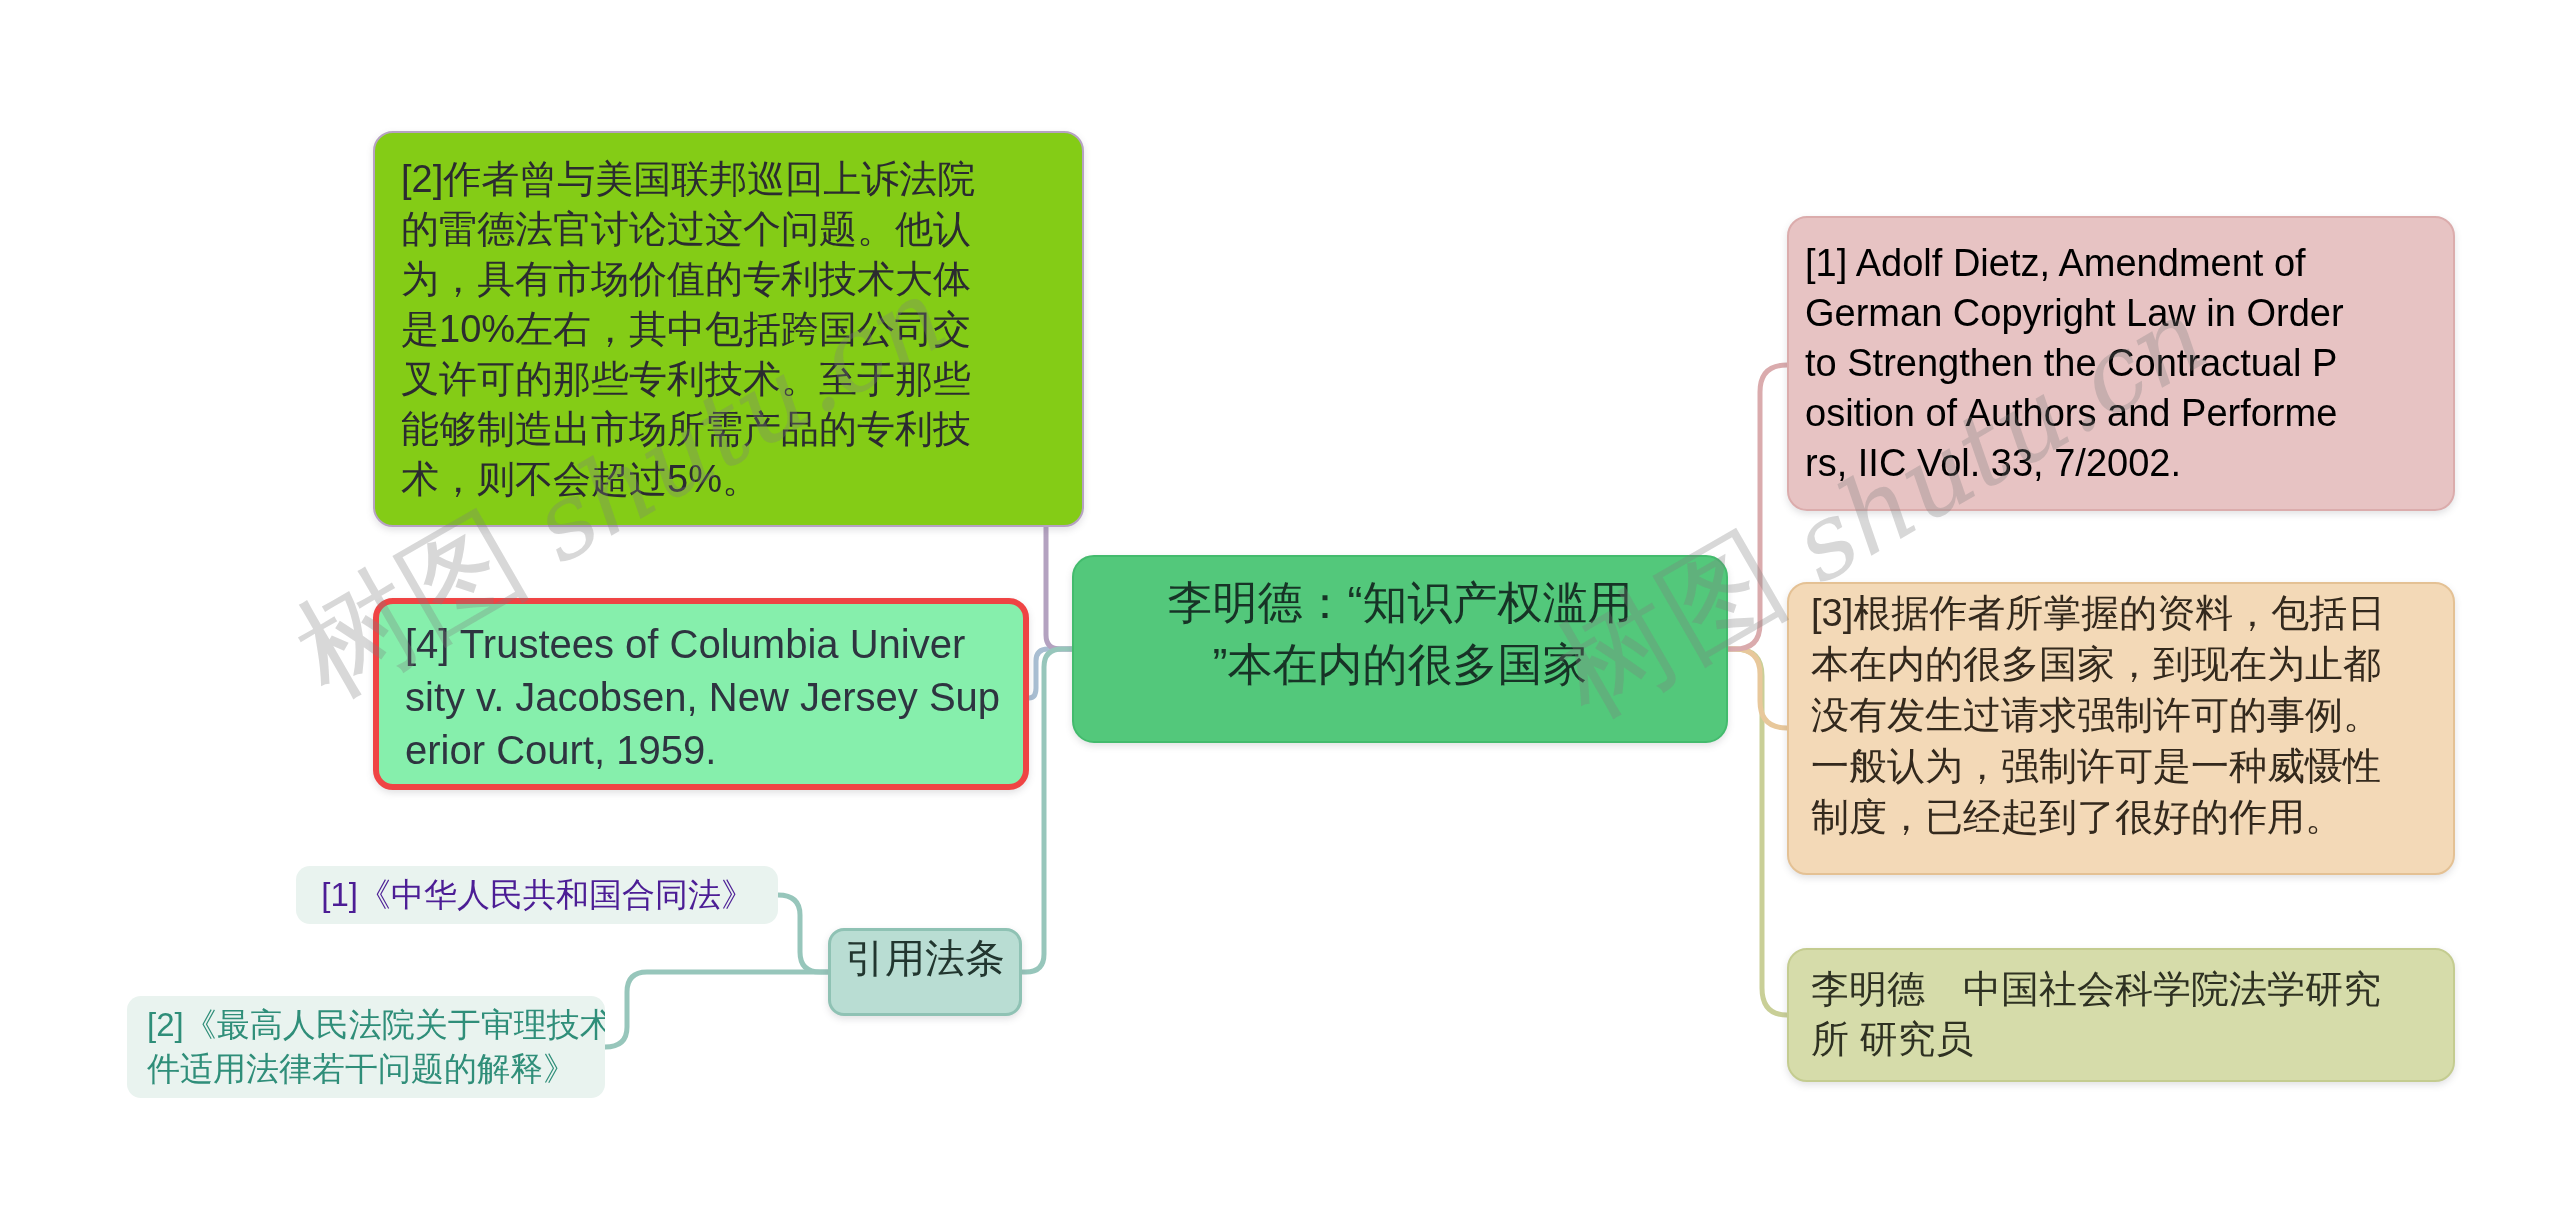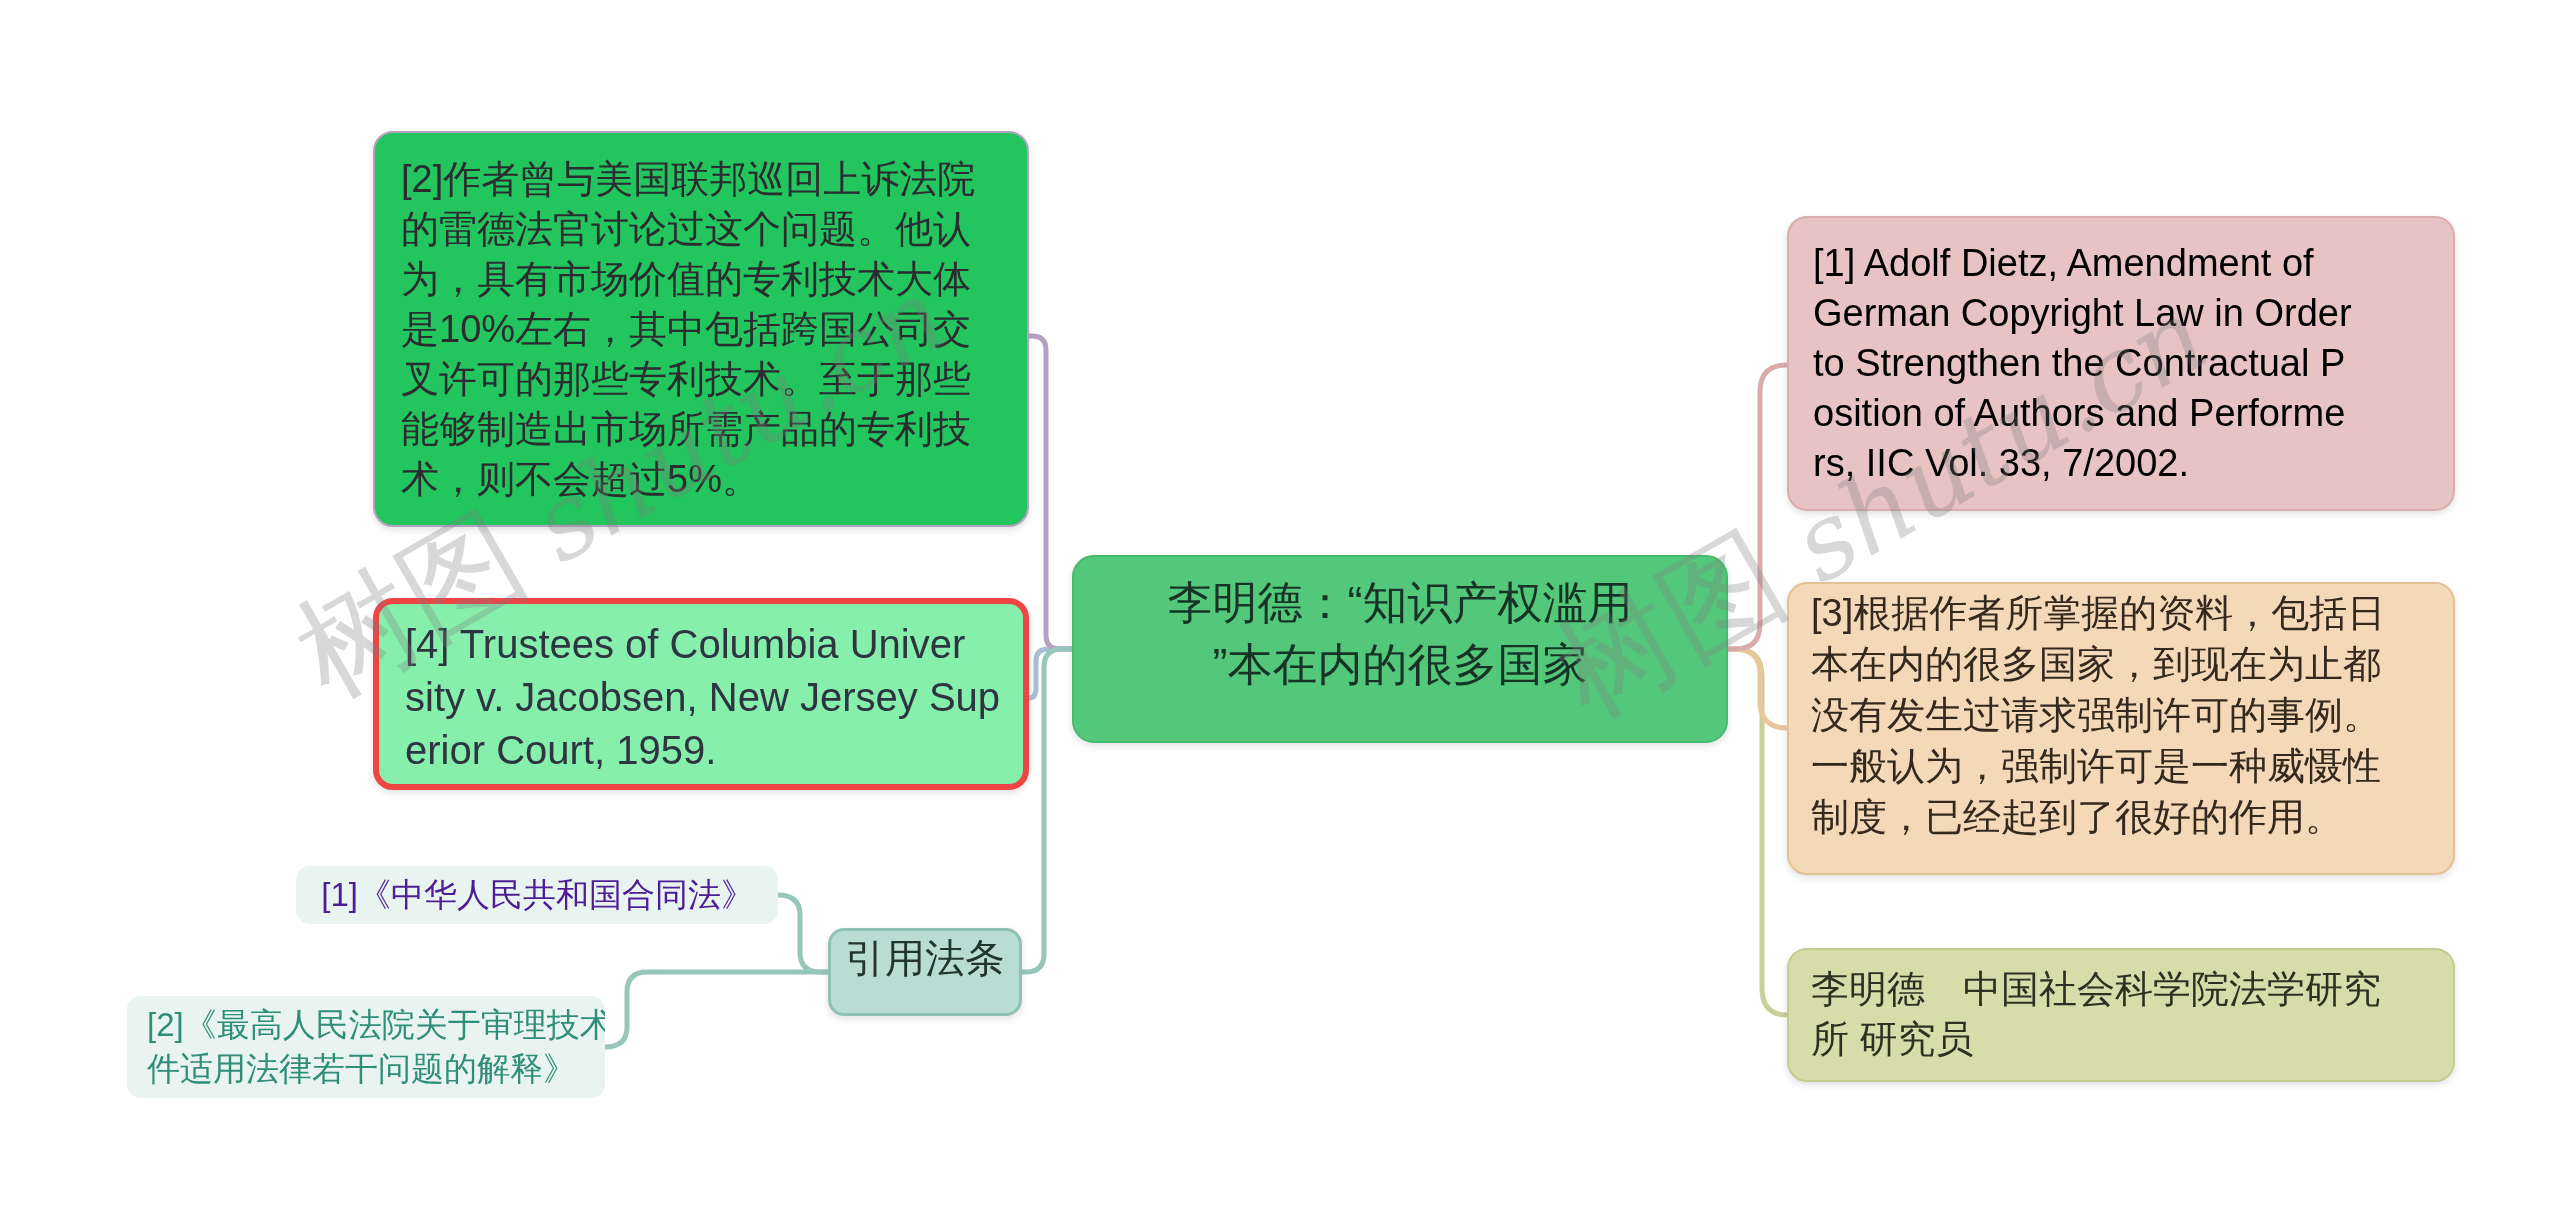--- a/index.html
+++ b/index.html
@@ -10,22 +10,22 @@
   #canvas{position:absolute;left:0;top:0;width:2560px;height:1228px;}
   svg.links{position:absolute;left:0;top:0;width:2560px;height:1228px;z-index:1;}
   .node{
     position:absolute;z-index:2;box-sizing:border-box;overflow:hidden;
     border-radius:20px;box-shadow:0 3px 7px rgba(90,90,100,0.18);
   }
   .ln{display:block;white-space:nowrap;}
 
   
   .note2{
-    left:373px;top:131px;width:656px;height:396px;
-    background:#22c55e;border:2px solid #b6a2c2;
+    left:373px;top:131px;width:711px;height:396px;
+    background:#84cc16;border:2px solid #b6a2c2;
     color:#2b2b30;font-size:38px;line-height:50px;
     padding:21px 26px 0 26px;
   }
   .note4{
     left:373px;top:598px;width:656px;height:192px;
     background:#86efac;border:6px solid #ef4444;
     color:#2e3440;font-size:40px;line-height:53px;
     padding:14px 26px 0 26px;
   }
   .law1{
@@ -54,21 +54,21 @@
     color:#173326;font-size:45px;line-height:62px;
     padding:15px 0 0 0;text-align:center;
   }
 
   
   .note1{
     left:1787px;top:216px;width:668px;height:295px;
     background:#e7c3c3;border:2px solid #dbacac;
     color:#38313
 4;font-size:38px;line-height:50px;
-    padding:20px 22px 0 24px;
+    padding:20px 22px 0 16px;
   }
   .note3{
     left:1787px;top:582px;width:668px;height:293px;
     background:#f3d9b7;border:2px solid #e4c194;
     color:#33291d;font-size:38px;line-height:51px;
     padding:4px 20px 0 22px;
   }
   .author{
     left:1787px;top:948px;width:668px;height:134px;
     background:#d6dcaa;border:2px solid #c4cc90;

